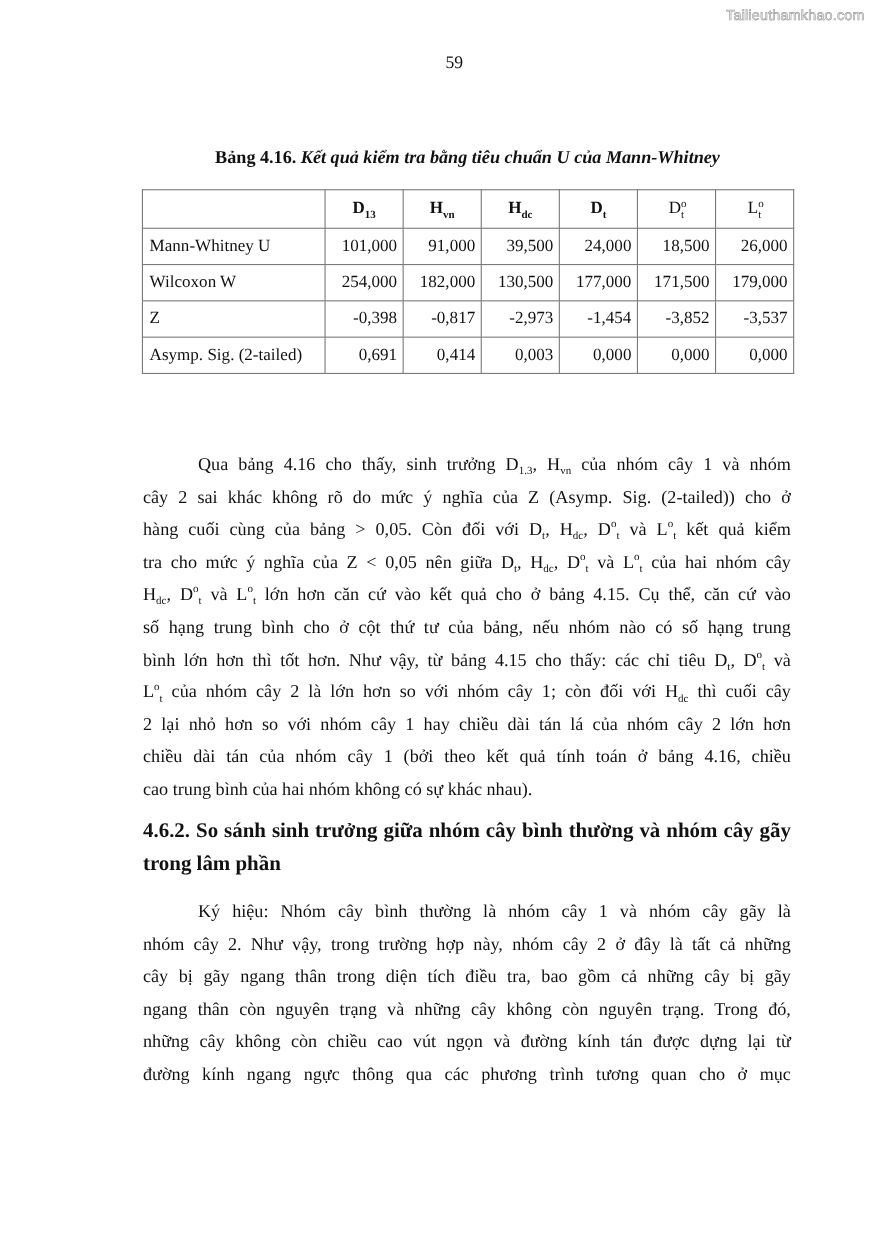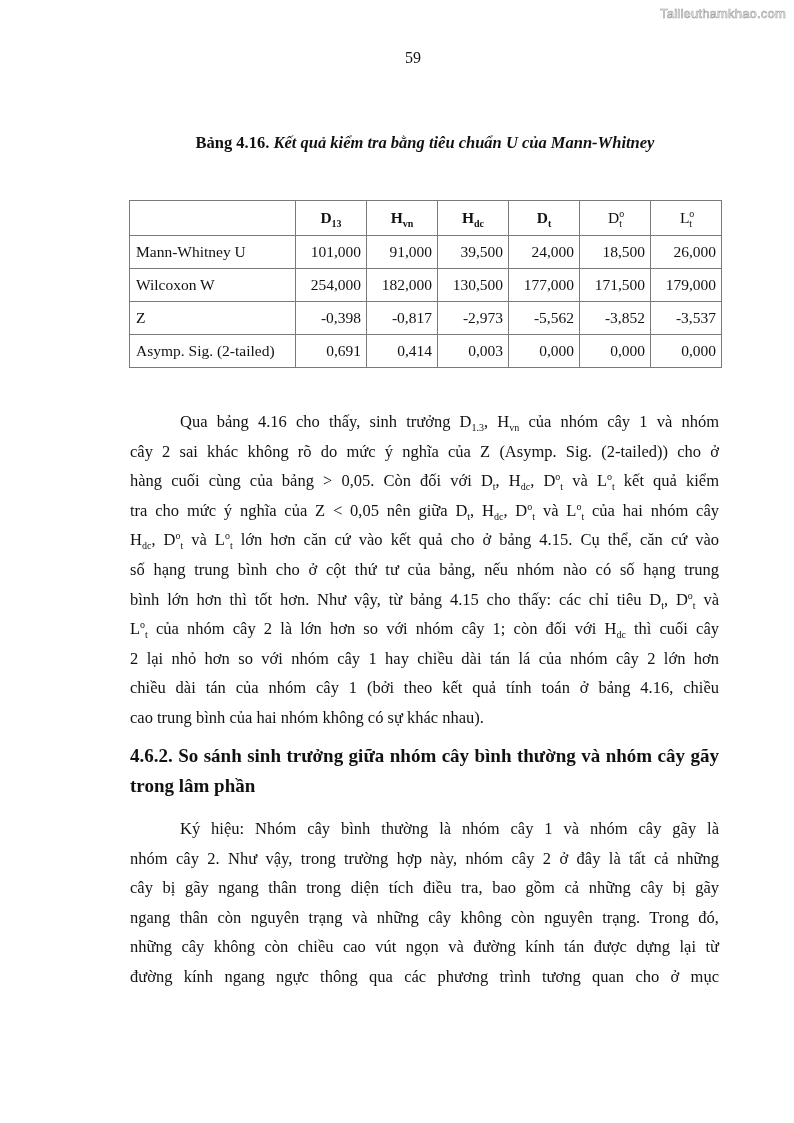--- a/index.html
+++ b/index.html
@@ -3,21 +3,21 @@
 <meta charset="utf-8">
 <style>
   html, body { margin: 0; padding: 0; background: #ffffff; }
   body { width: 794px; height: 1123px; position: relative; overflow: hidden;
          font-family: "Liberation Serif", "DejaVu Serif", serif; color: #111; }
   .watermark { position: absolute; top: 6px; right: 8px; font-family: "Liberation Sans", "DejaVu Sans", sans-serif;
                font-size: 13px; color: #fff; -webkit-text-stroke: 0.6px #9a9a9a; letter-spacing: 0.2px; text-align: right; }
   .page-num { position: absolute; top: 49px; left: 16px; width: 794px; text-align: center; font-size: 16px; }
   .caption { position: absolute; top: 133px; left: 0; width: 850px; text-align: center; font-size: 16.5px; font-weight: bold; }
   .caption i { font-style: italic; }
-  table.t { position: absolute; top: 172px; left: 129px; border-collapse: collapse; font-size: 15.5px; margin-top: 28px; }
+  table.t { position: absolute; top: 172px; left: 129px; border-collapse: collapse; font-size: 15.5px; }
   table.t td { border: 1px solid #7a7a7a; height: 33px; padding: 0 5px; box-sizing: border-box; }
   table.t td.lbl { width: 166px; text-align: left; padding-left: 6px; }
   table.t td.num { width: 71px; text-align: right; }
   table.t tr.head td { height: 35px; text-align: center; font-weight: bold; }
   table.t tr.head td.light { font-weight: normal; }
   sub, sup { font-size: 10px; line-height: 0; }
   .p { position: absolute; left: 130px; width: 589px; font-size: 16.5px; line-height: 29.6px; text-align: justify; }
   .p .line { display: block; height: 29.6px; white-space: nowrap; text-align-last: justify; }
   .p .line.last { text-align-last: left; }
   .indent { padding-left: 50px; }
@@ -63,21 +63,21 @@
     <td class="num">130,500</td>
     <td class="num">177,000</td>
     <td class="num">171,500</td>
     <td class="num">179,000</td>
   </tr>
   <tr>
     <td class="lbl">Z</td>
     <td class="num">-0,398</td>
     <td class="num">-0,817</td>
     <td class="num">-2,973</td>
-    <td class="num">-5,562</td>
+    <td class="num">-1,454</td>
     <td class="num">-3,852</td>
     <td class="num">-3,537</td>
   </tr>
   <tr>
     <td class="lbl">Asymp. Sig. (2-tailed)</td>
     <td class="num">0,691</td>
     <td class="num">0,414</td>
     <td class="num">0,003</td>
     <td class="num">0,000</td>
     <td class="num">0,000</td>

